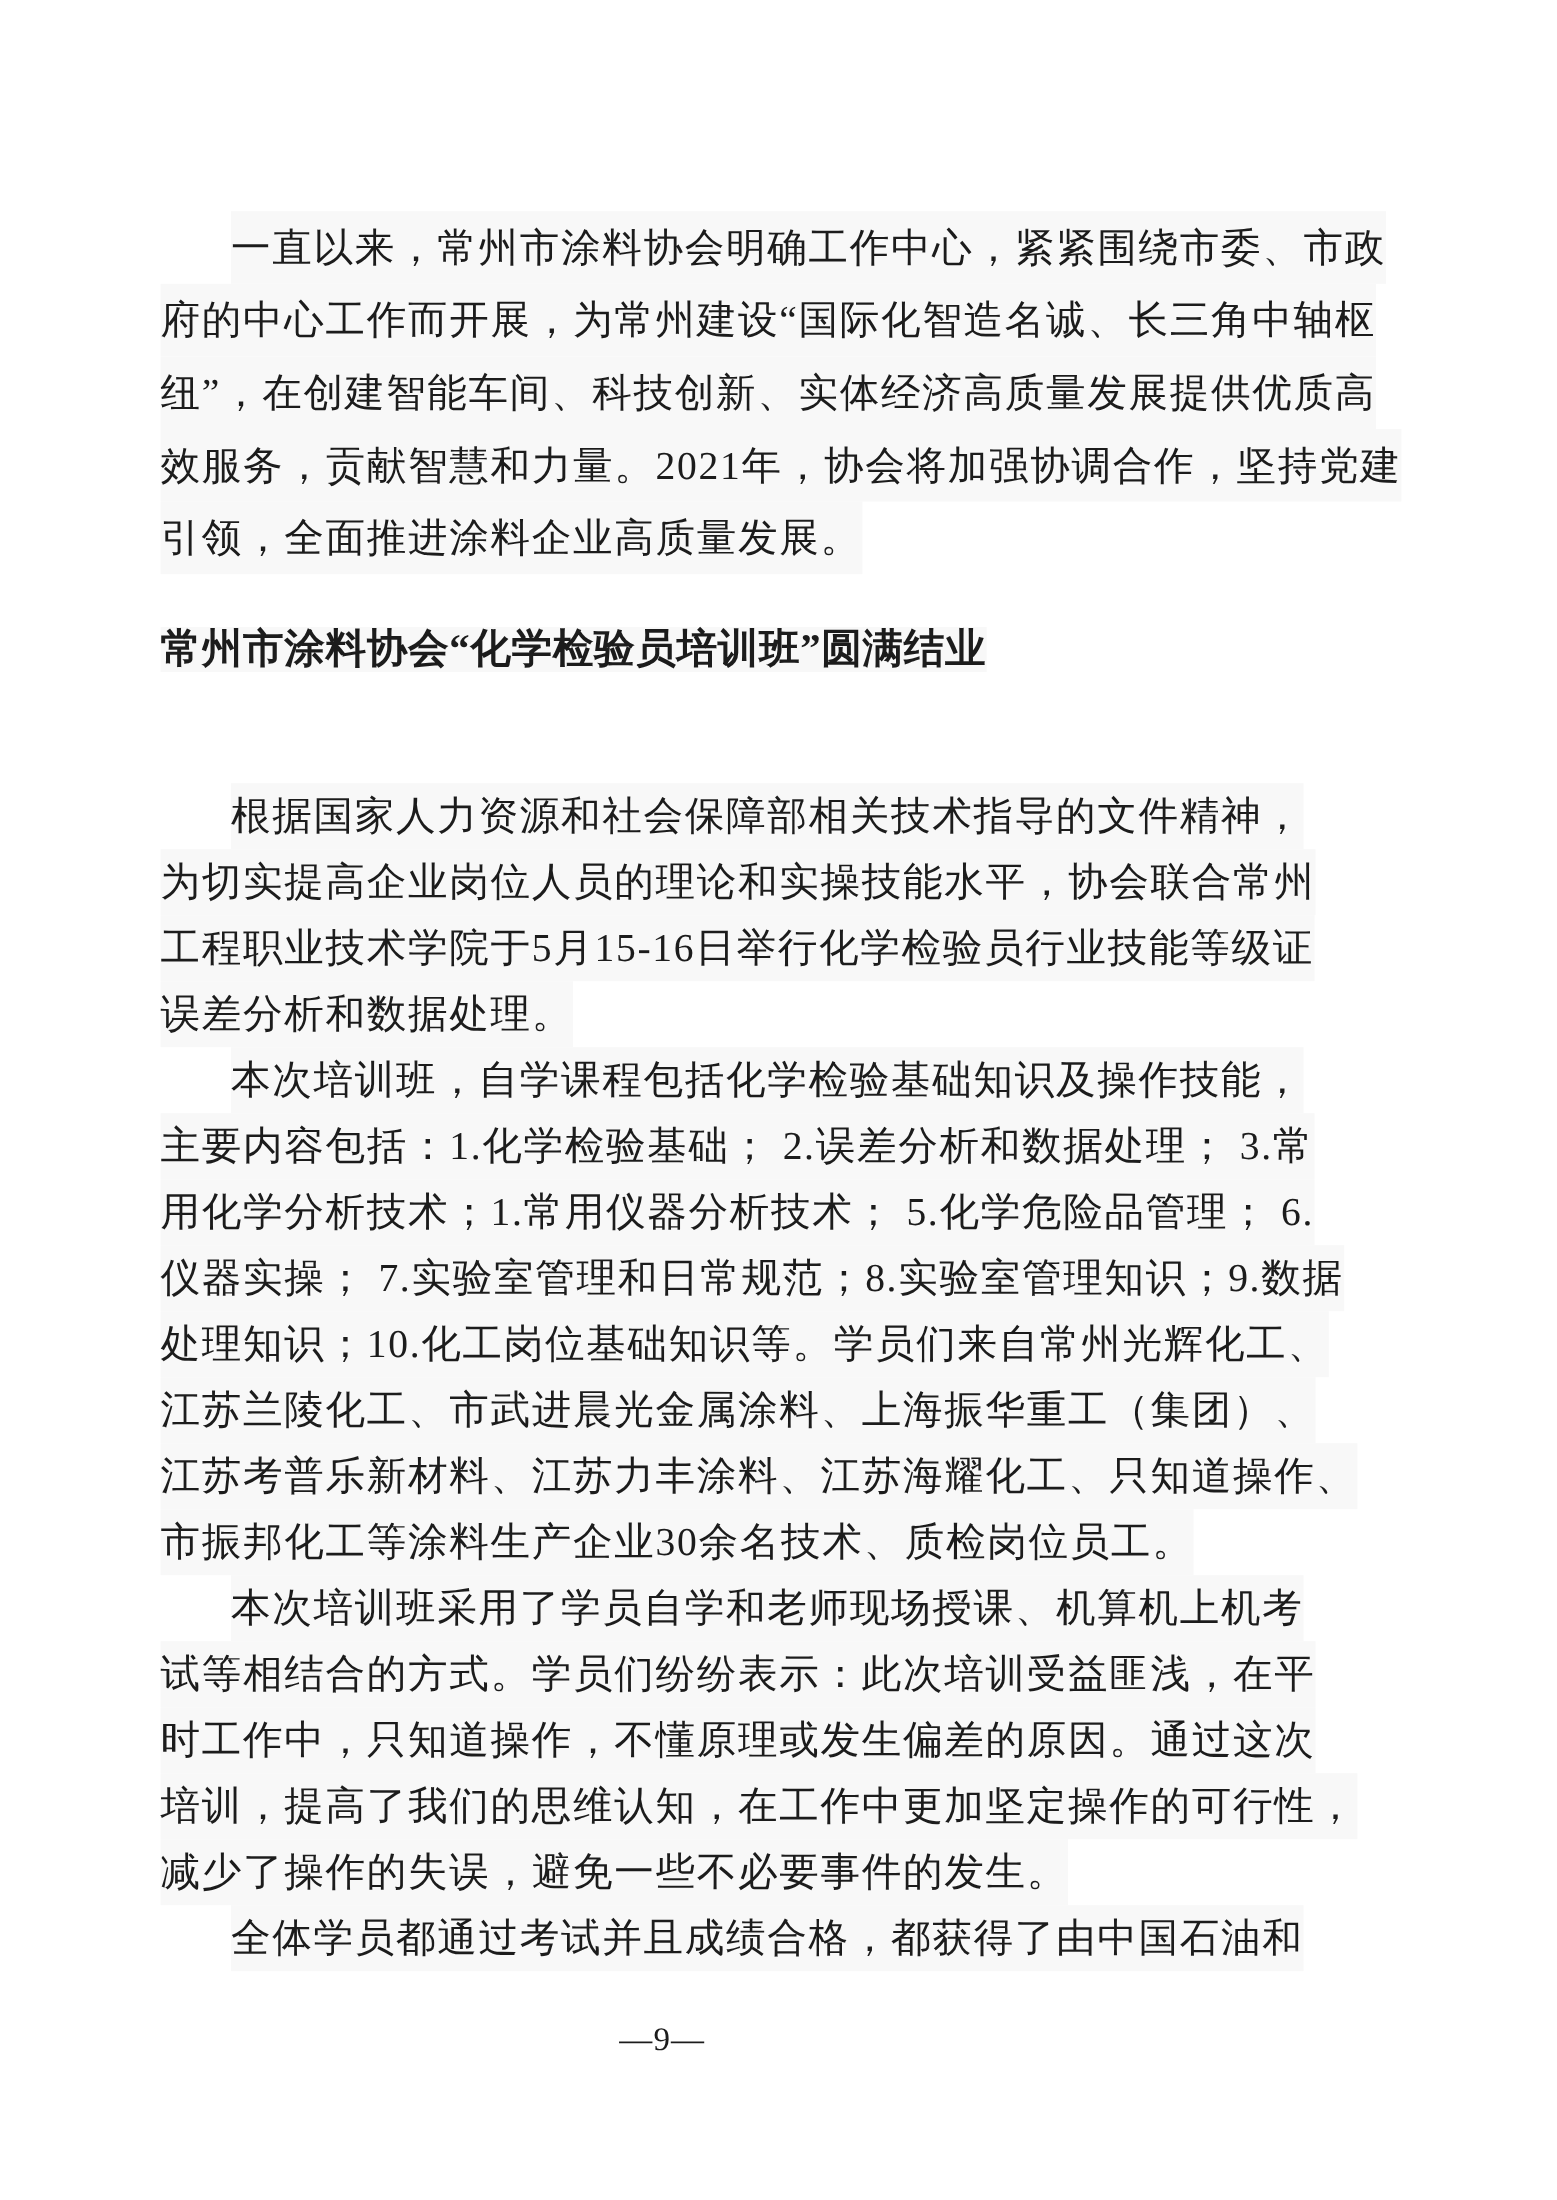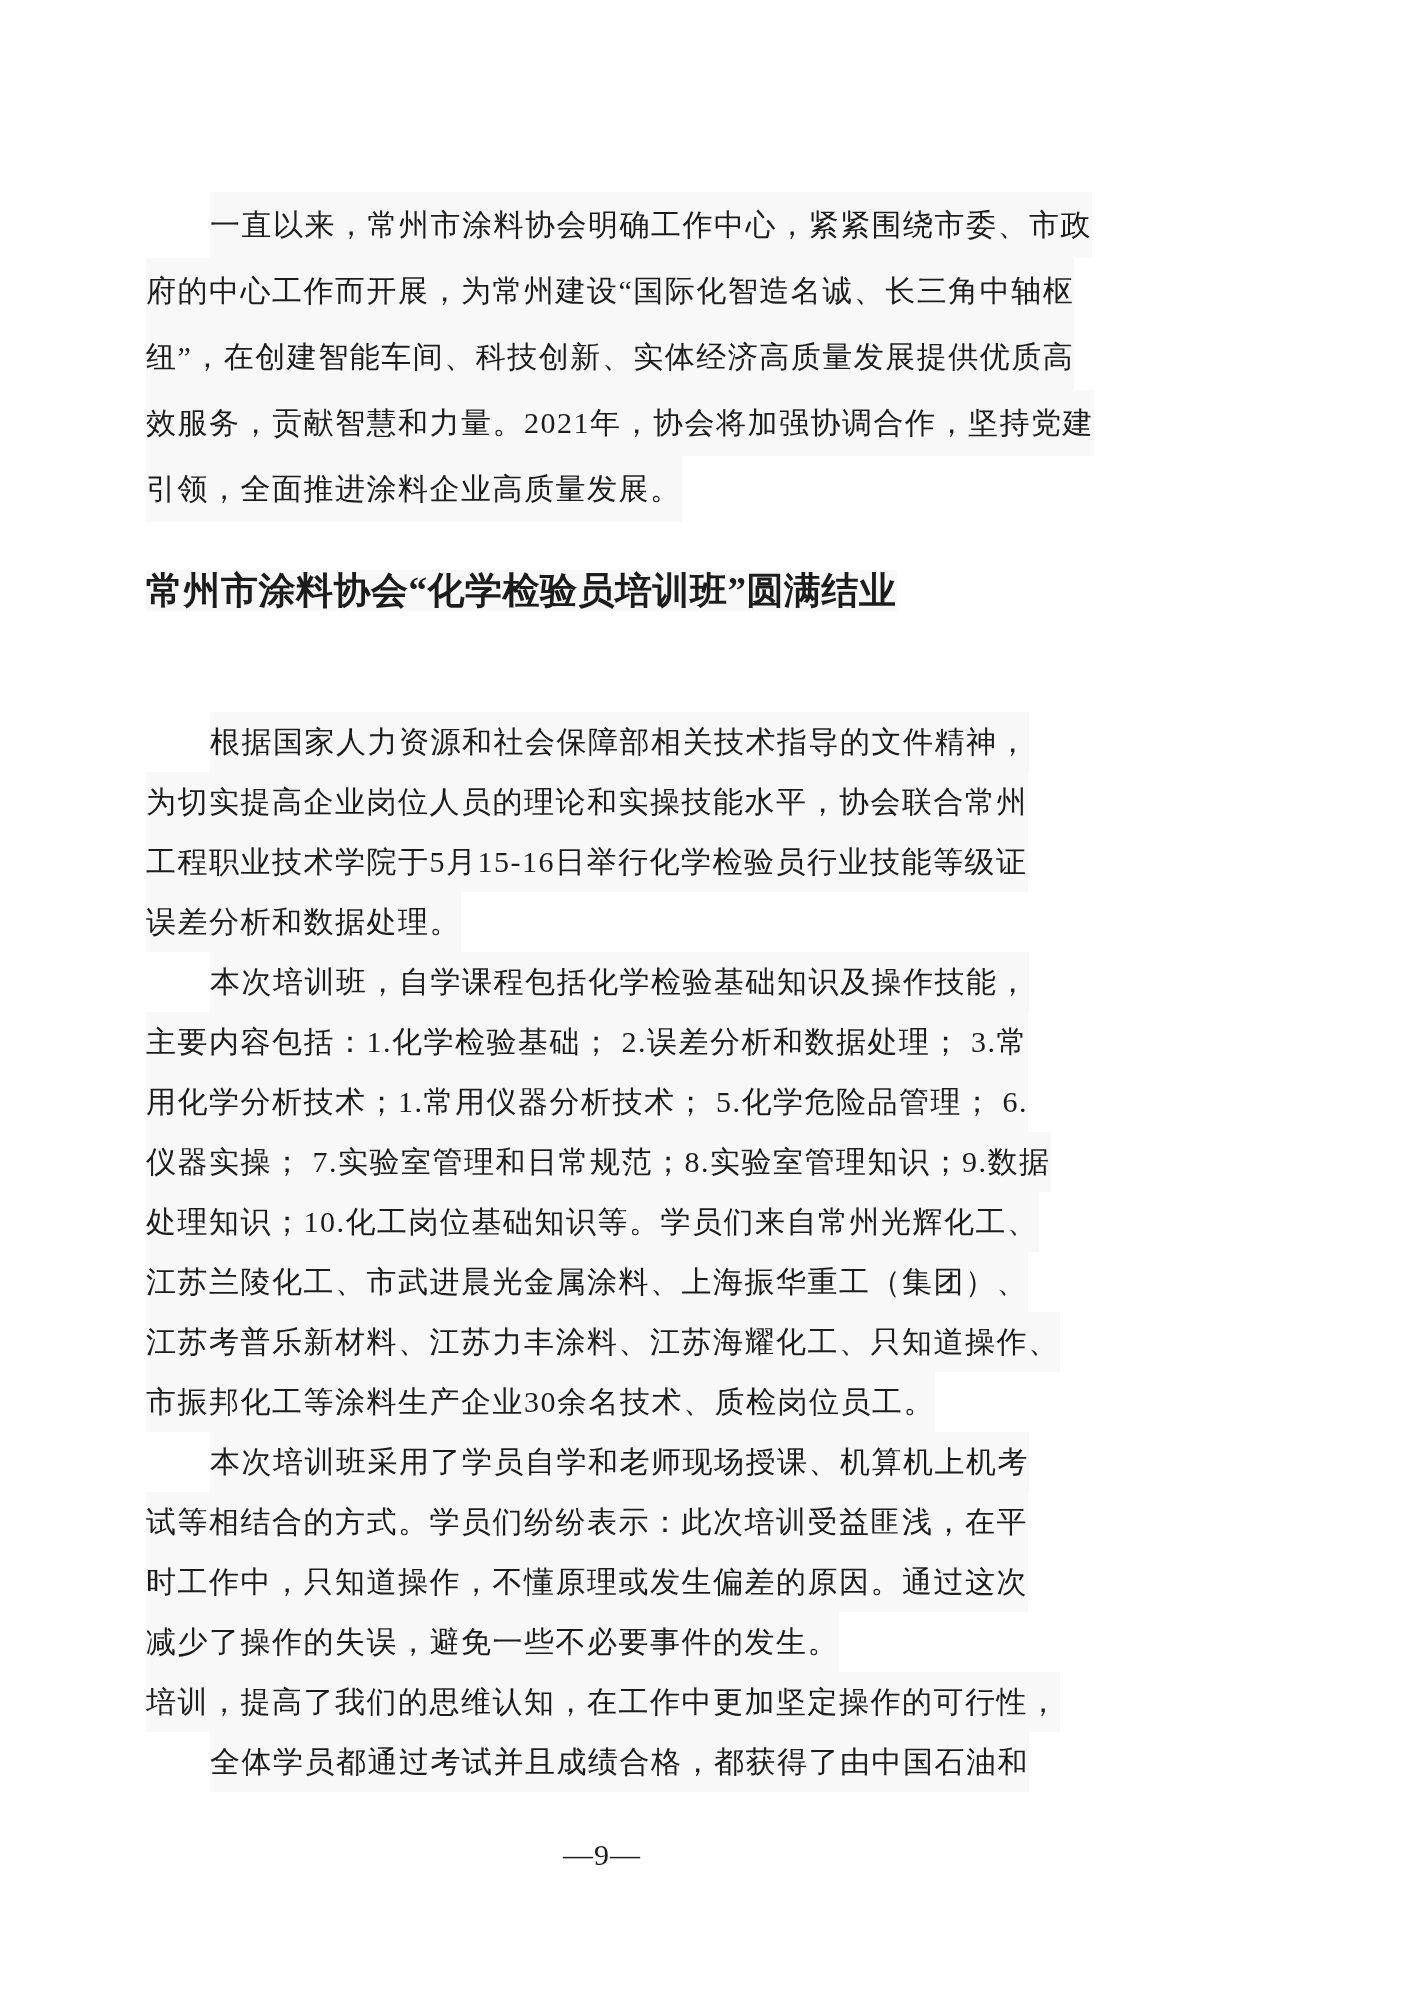--- a/index.html
+++ b/index.html
@@ -20,21 +20,21 @@
     position: absolute;
     left: 146px;
     top: 192px;
     width: 912px;
   }
   .para {
     margin: 0;
     padding: 0;
   }
   .line {
-    font-size: 30px;
+    font-size: 36px;
     line-height: 66px;
     height: 66px;
     letter-spacing: 1.5px;
     white-space: nowrap;
     width: fit-content;
     background: #f8f8f8;
   }
   .para-tight .line {
     line-height: 60px;
     height: 60px;
@@ -110,22 +110,22 @@
       <div class="line">处理知识；10.化工岗位基础知识等。学员们来自常州光辉化工、</div>
       <div class="line">江苏兰陵化工、市武进晨光金属涂料、上海振华重工（集团）、</div>
       <div class="line">江苏考普乐新材料、江苏力丰涂料、江苏海耀化工、只知道操作、</div>
       <div class="line">市振邦化工等涂料生产企业30余名技术、质检岗位员工。</div>
     </section>
 
     <section class="para para-tight">
       <div class="line indent">本次培训班采用了学员自学和老师现场授课、机算机上机考</div>
       <div class="line">试等相结合的方式。学员们纷纷表示：此次培训受益匪浅，在平</div>
       <div class="line">时工作中，只知道操作，不懂原理或发生偏差的原因。通过这次</div>
+      <div class="line">培训，提高了我们的思维认知，在工作中更加坚定操作的可行性，</div>
       <div class="line">减少了操作的失误，避免一些不必要事件的发生。</div>
-      <div class="line">培训，提高了我们的思维认知，在工作中更加坚定操作的可行性，</div>
     </section>
 
     <section class="para para-tight">
       <div class="line indent">全体学员都通过考试并且成绩合格，都获得了由中国石油和</div>
     </section>
 
   </div>
 
   <div class="pagenum">—9—</div>
 </div>

